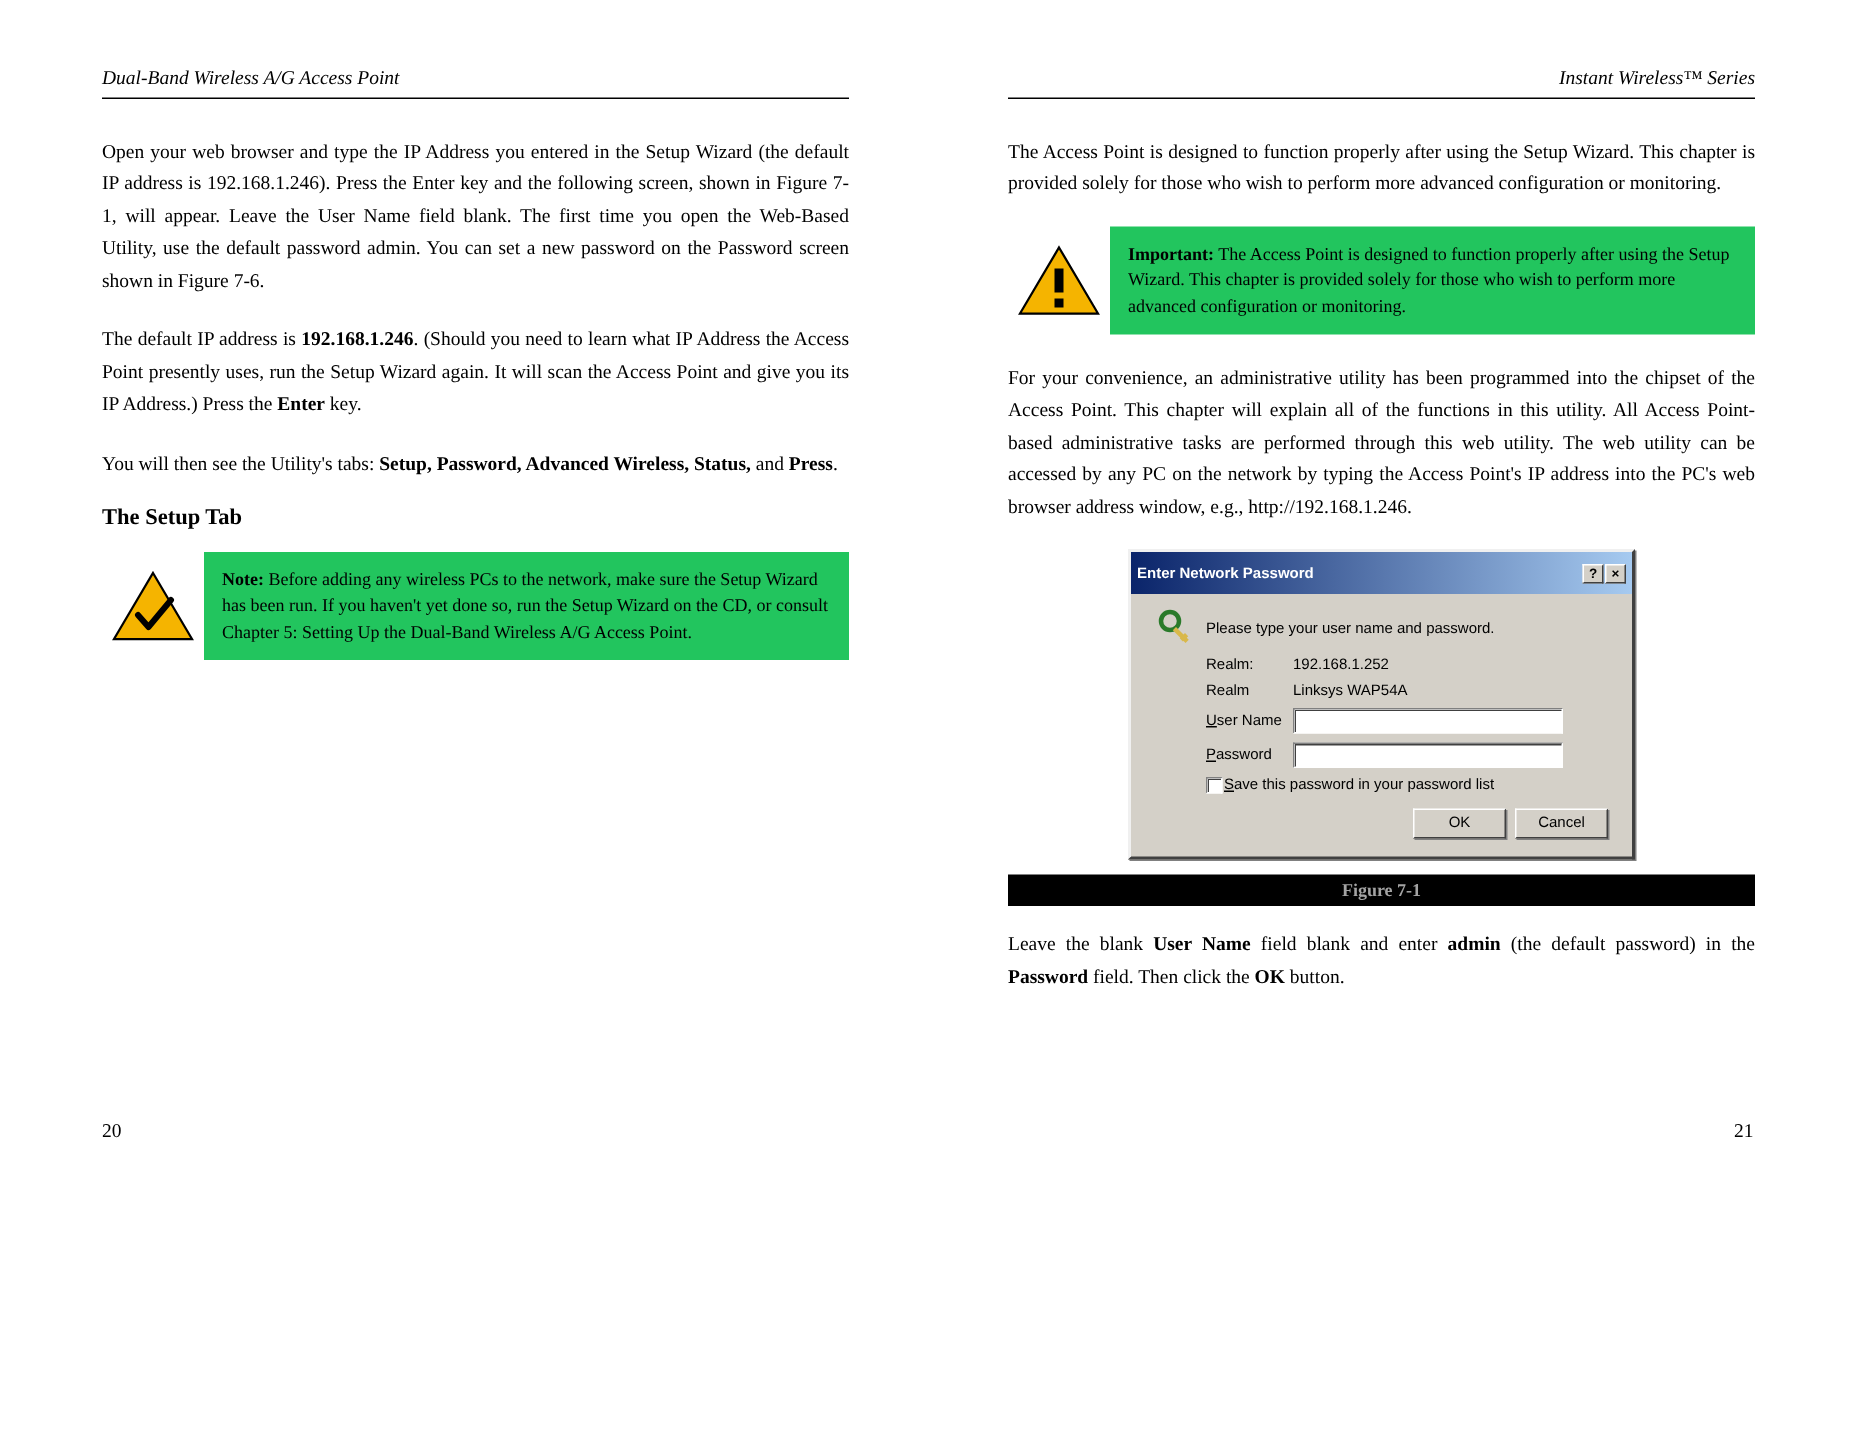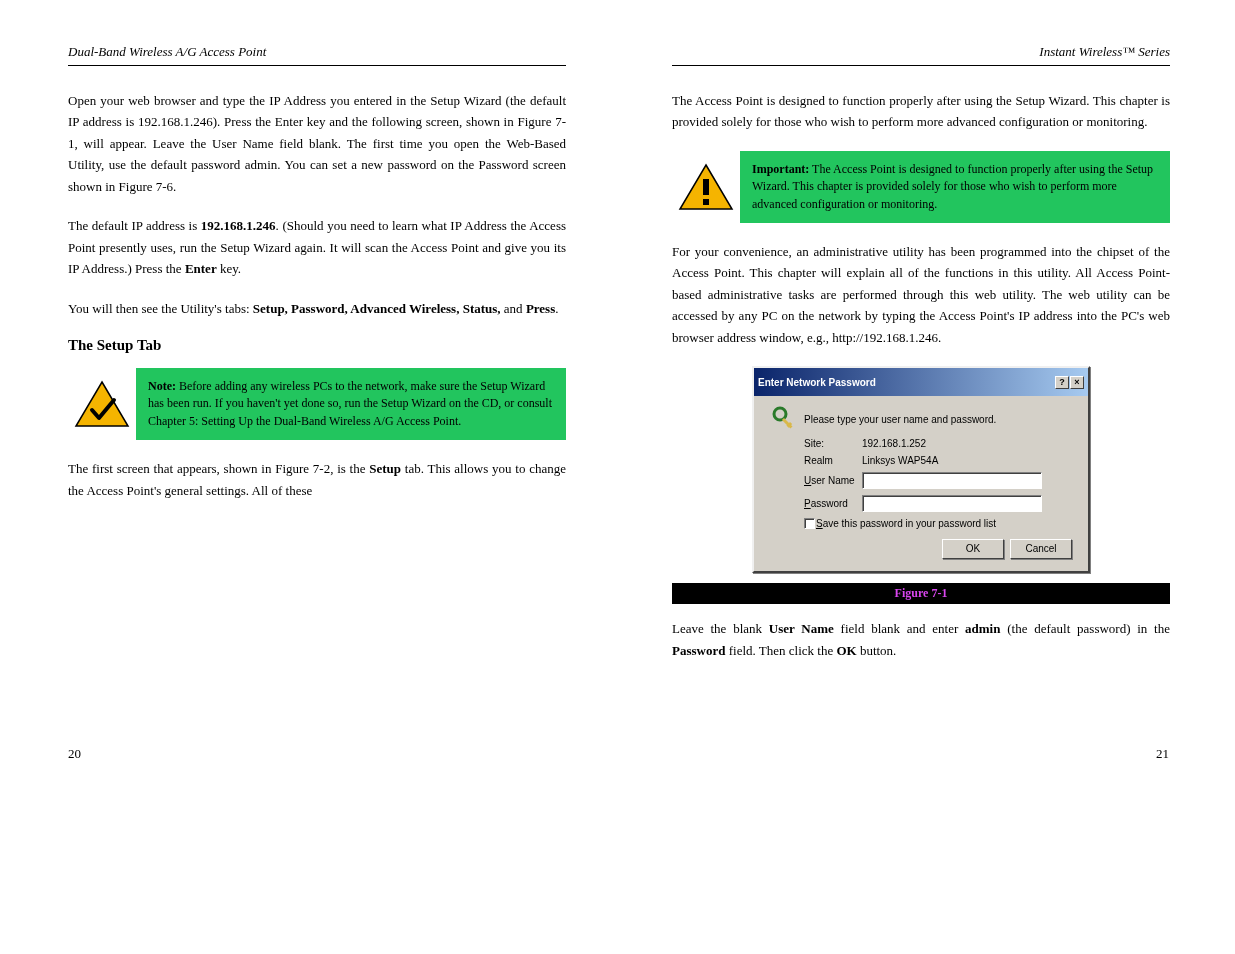--- a/index.html
+++ b/index.html
@@ -174,21 +174,21 @@
     border: 1px solid;
     border-color: #fff #404040 #404040 #fff;
     box-shadow: 1px 1px 0 #808080;
     font-family: inherit;
     font-size: 10px;
     text-align: center;
     line-height: 18px;
   }
   .figure-caption {
     background: #000;
-    color: #d946ef;
+    color: #a3a3a3;
     font-size: 12px;
     padding: 3px 6px;
     text-align: center;
     margin: 8px 0 14px 0;
     font-weight: bold;
   }
   .page-num-left {
     position: absolute;
     left: 68px;
     bottom: 28px;
@@ -229,23 +229,20 @@
         <svg width="56" height="48" viewBox="0 0 56 48">
           <polygon points="28,2 54,46 2,46" fill="#f5b400" stroke="#000" stroke-width="1.5"></polygon>
           <path d="M18 30 L25 38 L40 20" fill="none" stroke="#000" stroke-width="4" stroke-linecap="round" stroke-linejoin="round"></path>
         </svg>
       </div>
       <div class="callout-text">
         <strong>Note:</strong><span> Before adding any wireless PCs to the network, make sure the Setup Wizard has been run. If you haven't yet done so, run the Setup Wizard on the CD, or consult Chapter 5: Setting Up the Dual-Band Wireless A/G Access Point.</span>
       </div>
     </div>
 
-    <p class="body-text">
-      <span>The first screen that appears, shown in Figure 7-2, is the </span><strong>Setup</strong><span> tab. This allows you to change the Access Point's general settings. All of these</span>
-    </p>
 
   </div>
 
   <div class="col col-right">
     <div class="header-line">
       <span class="italic-right">Instant Wireless™ Series</span>
     </div>
 
     <p class="body-text">The Access Point is designed to function properly after using the Setup Wizard. This chapter is provided solely for those who wish to perform more advanced configuration or monitoring.</p>
 
@@ -278,21 +275,21 @@
             <div class="dlg-icon-cell">
               <svg class="key-icon" viewBox="0 0 26 26">
                 <circle cx="8" cy="8" r="6" fill="none" stroke="#2a7a2a" stroke-width="3"></circle>
                 <rect x="12" y="12" width="12" height="3" fill="#d9b84a" transform="rotate(45 12 12)"></rect>
                 <rect x="18" y="16" width="3" height="5" fill="#d9b84a" transform="rotate(45 18 16)"></rect>
               </svg>
             </div>
             <div class="dlg-value">Please type your user name and password.</div>
           </div>
           <div class="dlg-row" style="margin-left:38px;">
-            <div class="dlg-label">Site:</div>
+            <div class="dlg-label">Realm:</div>
             <div class="dlg-value">192.168.1.252</div>
           </div>
           <div class="dlg-row" style="margin-left:38px;">
             <div class="dlg-label">Realm</div>
             <div class="dlg-value">Linksys WAP54A</div>
           </div>
           <div class="dlg-row" style="margin-left:38px;">
             <div class="dlg-label"><span class="ul">U</span><span>ser Name</span></div>
             <div class="dlg-value"><input class="dlg-input" type="text" style=""></div>
           </div>

